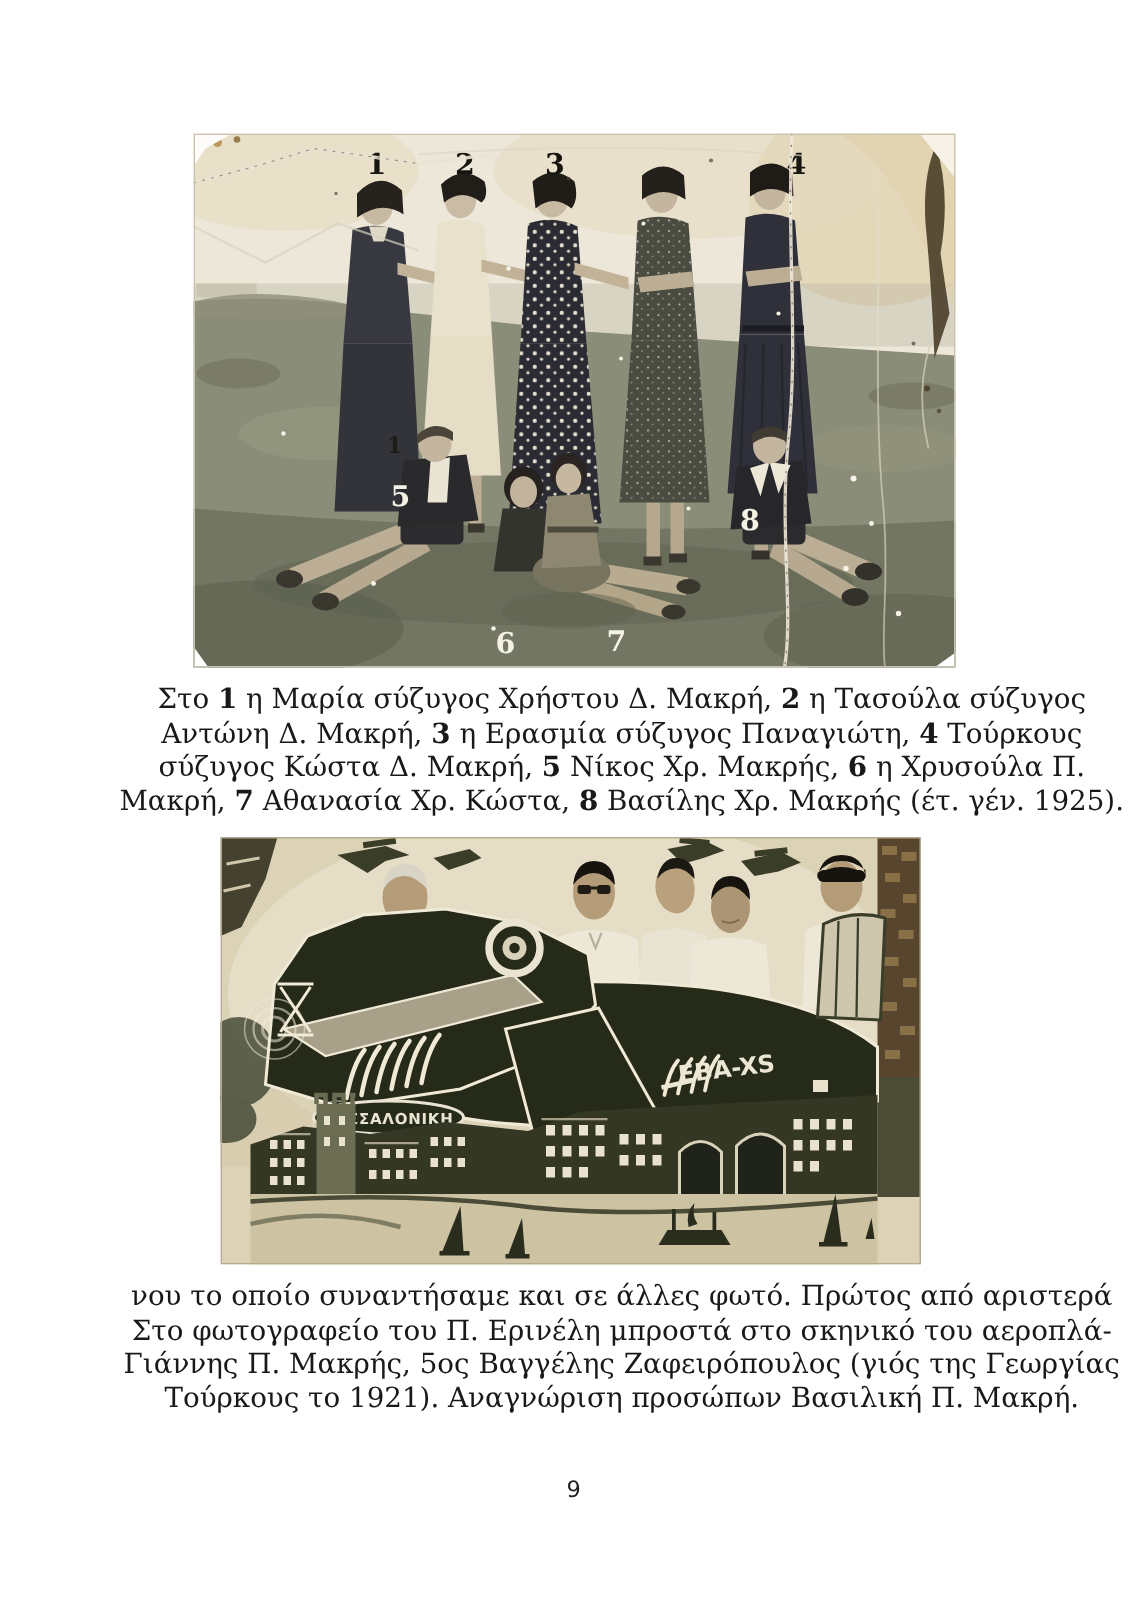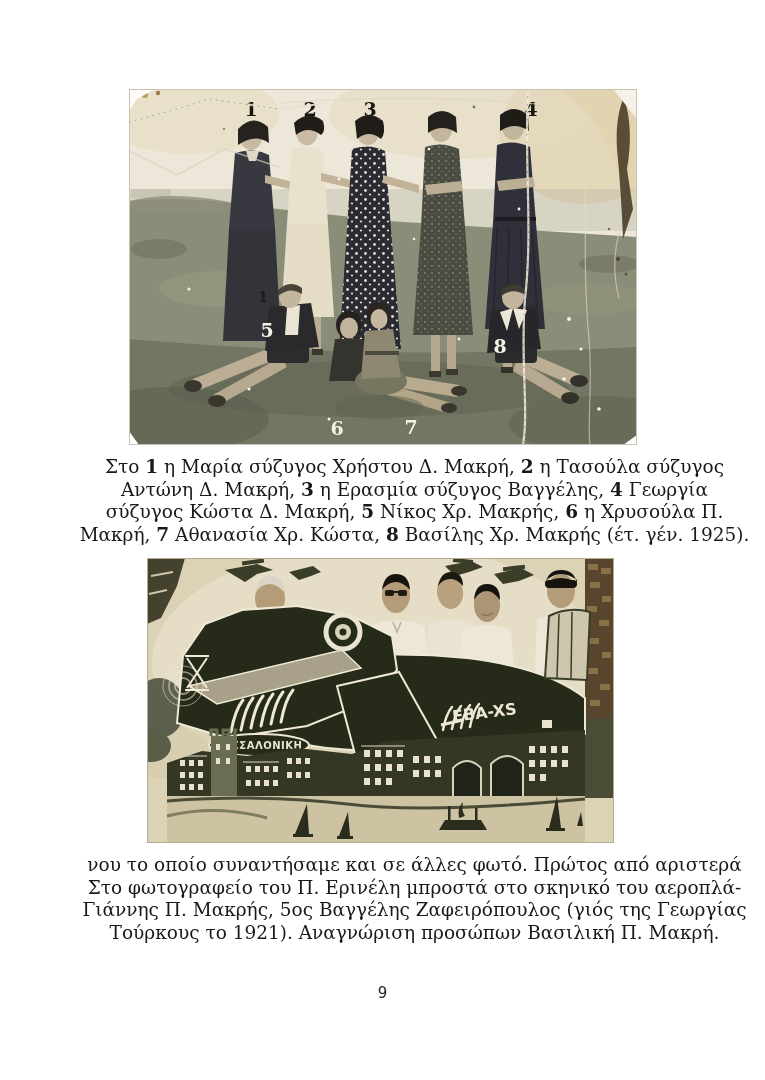--- a/index.html
+++ b/index.html
@@ -225,21 +225,21 @@
       <polygon points="0,0 26,0 8,10 0,22" fill="#fdfcf8"></polygon>
       <polygon points="484,0 508,0 508,30" fill="#f6f2e8"></polygon>
       <polygon points="0,342 10,356 0,356" fill="#ffffff"></polygon>
       <polygon points="508,346 508,356 494,356" fill="#ffffff"></polygon>
       <rect x="0.5" y="0.5" width="507" height="355" fill="none" stroke="#c9c2b0" stroke-width="1"></rect>
     </g>
   </svg>
 
   <div class="caption" id="caption-group">
     <div class="cap-line"><span>Στο </span><b>1</b><span> η Μαρία σύζυγος Χρήστου Δ. Μακρή, </span><b>2</b><span> η Τασούλα σύζυγος</span></div>
-    <div class="cap-line"><span>Αντώνη Δ. Μακρή, </span><b>3</b><span> η Ερασμία σύζυγος Βαγγέλης, </span><b>4</b><span> Γεωργία</span></div>
+    <div class="cap-line"><span>Αντώνη Δ. Μακρή, </span><b>3</b><span> η Ερασμία σύζυγος Παναγιώτη, </span><b>4</b><span> Τούρκους</span></div>
     <div class="cap-line"><span>σύζυγος Κώστα Δ. Μακρή, </span><b>5</b><span> Νίκος Χρ. Μακρής, </span><b>6</b><span> η Χρυσούλα Π.</span></div>
     <div class="cap-line"><span>Μακρή, </span><b>7</b><span> Αθανασία Χρ. Κώστα, </span><b>8</b><span> Βασίλης Χρ. Μακρής (έτ. γέν. 1925).</span></div>
   </div>
 
   <svg id="photo-studio" class="photo" viewBox="0 0 467 285" role="img">
 
     <g>
       <rect width="467" height="285" fill="#dcd2b6"></rect>
       <ellipse cx="230" cy="105" rx="225" ry="120" fill="#e7e0ca" opacity="0.8"></ellipse>
       <rect x="0" y="150" width="467" height="70" fill="#d3c7a6" opacity="0.5"></rect>

